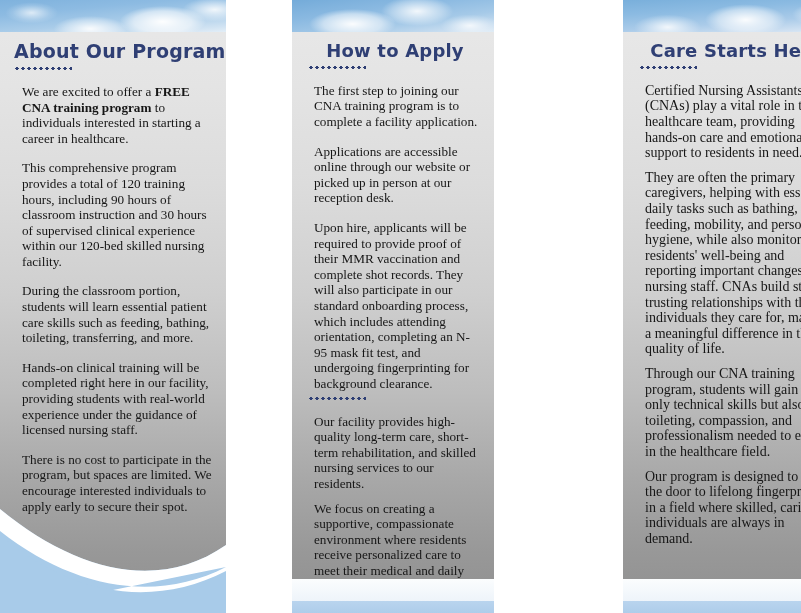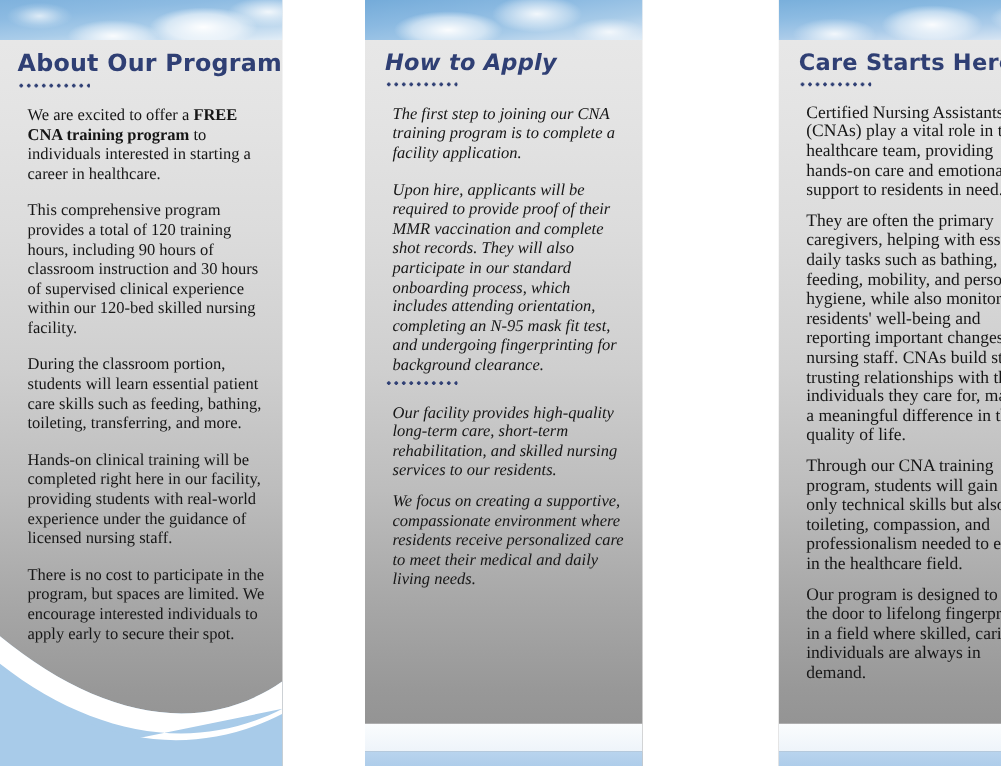--- a/index.html
+++ b/index.html
@@ -30,21 +30,21 @@
         #e9e9e9 0%,
         #e4e4e4 14%,
         #dcdcdc 30%,
         #cfcfcf 48%,
         #bdbdbd 64%,
         #a8a8a8 78%,
         #989898 90%,
         #8f8f8f 100%);
   }
   .panel-1 { left: 0;   width: 226px; height: 613px; }
-  .panel-2 { left: 292px; width: 222px; height: 613px; font-style: italic; }
+  .panel-2 { left: 292px; width: 202px; height: 613px; }
   .panel-3 { left: 597px; width: 223px; height: 613px; margin-left: 26px; }
 
   
   .sky {
     position: absolute;
     top: 0; left: 0; right: 0;
     height: 32px;
     background:
       radial-gradient(ellipse 60px 22px at 72% 68%, rgba(255,255,255,0.98) 0%, rgba(255,255,255,0.55) 48%, rgba(255,255,255,0) 72%),
       radial-gradient(ellipse 46px 16px at 40% 90%, rgba(255,255,255,0.92) 0%, rgba(255,255,255,0.35) 55%, rgba(255,255,255,0) 80%),
@@ -79,20 +79,21 @@
 
   h2.heading {
     margin: 10px 0 0 0;
     font-family: "DejaVu Sans", sans-serif;
     font-size: 19px;
     font-weight: bold;
     letter-spacing: 0.2px;
     color: #2f3f74;
     line-height: 1.05;
     white-space: nowrap;
+    text-align: center;
   }
   .panel-2 h2.heading, .panel-3 h2.heading { font-size: 18px; }
 
   .dots {
     margin: 5px 0 0 0;
     height: 3px;
     width: 58px;
     background-image: radial-gradient(circle, #2f3f74 45%, rgba(0,0,0,0) 46%);
     background-size: 6px 3px;
     background-repeat: repeat-x;
@@ -172,20 +173,21 @@
     </svg>
   </div>
 
   <div class="panel panel-2">
     <div class="sky"></div>
     <div class="content">
       <h2 class="heading">How to Apply</h2>
       <div class="dots"></div>
       <div>
           <p class="body first"><span>The first step to joining our CNA training program is to complete a facility application.</span></p>
+          <p class="body gap"><span>Applications are accessible online through our website or picked up in person at our reception desk.</span></p>
           <p class="body gap"><span>Upon hire, applicants will be required to provide proof of their MMR vaccination and complete shot records. They will also participate in our standard onboarding process, which includes attending orientation, completing an N-95 mask fit test, and undergoing fingerprinting for background clearance.</span></p>
         </div>
       <div class="dots"></div>
       <div>
           <p class="body first"><span>Our facility provides high-quality long-term care, short-term rehabilitation, and skilled nursing services to our residents.</span></p>
           <p class="body gap-s"><span>We focus on creating a supportive, compassionate environment where residents receive personalized care to meet their medical and daily living needs.</span></p>
         </div>
     </div>
     <div class="bands">
       <div class="band-white"></div>

